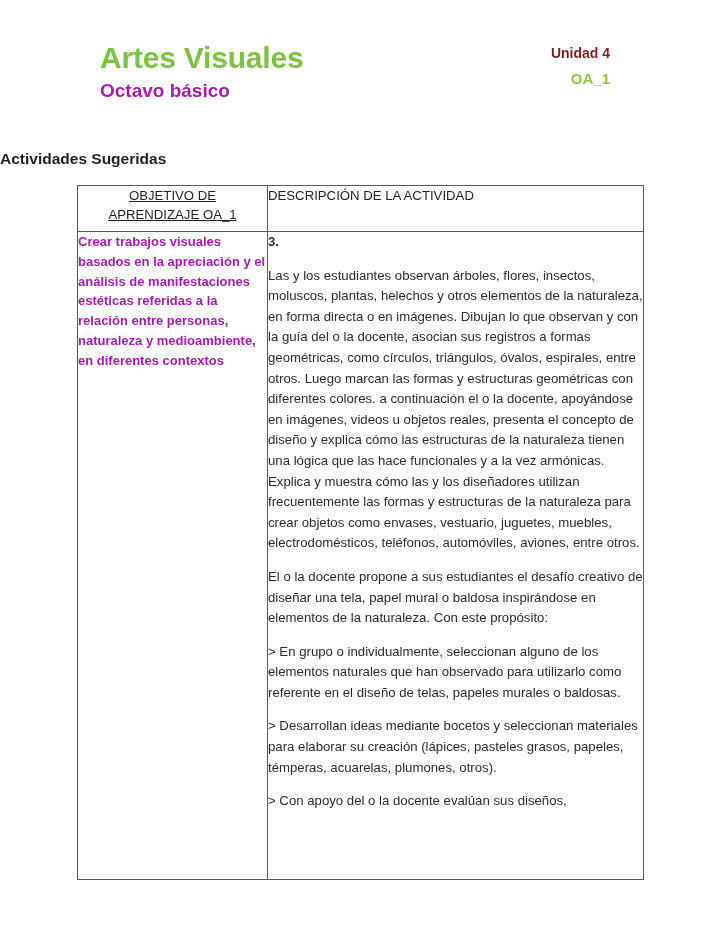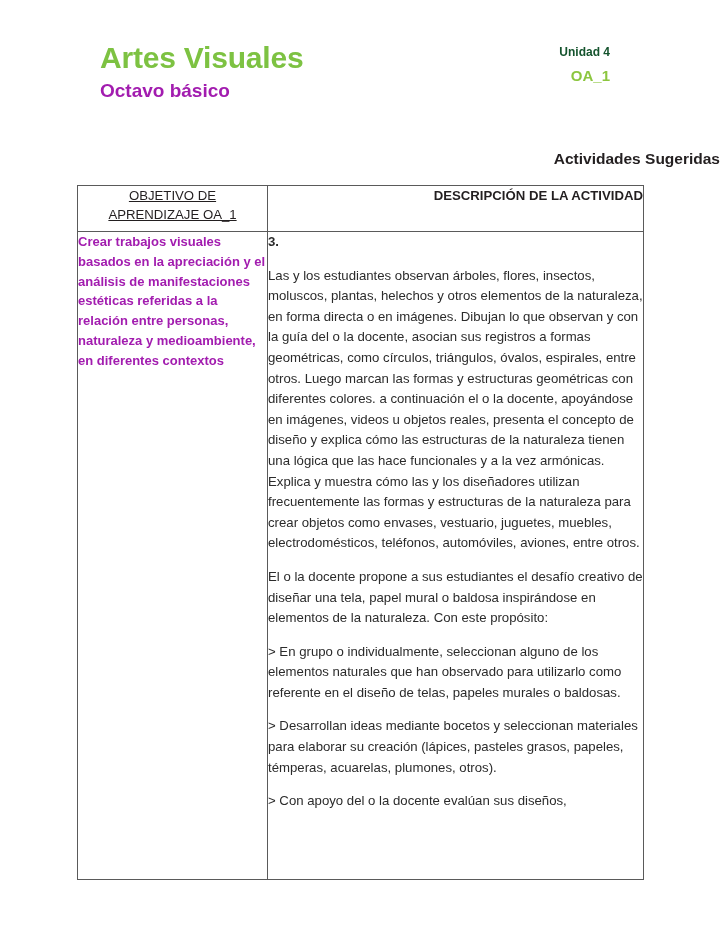--- a/index.html
+++ b/index.html
@@ -47,43 +47,43 @@
   }
   .grade-title {
     font-size: 19px;
     font-weight: bold;
     color: #a21caf;
     line-height: 1.2;
     margin: 6px 0 0 0;
     white-space: nowrap;
   }
   .unit-label {
-    font-size: 12px;
+    font-size: 14px;
     font-weight: bold;
-    color: #14532d;
+    color: #7f1d1d;
     line-height: 1.2;
     margin: 3px 0 0 0;
     white-space: nowrap;
   }
   .oa-label {
     font-size: 15px;
     font-weight: bold;
     color: #8cc63f;
     line-height: 1.2;
     margin: 8px 0 0 0;
     white-space: nowrap;
   }
 
   
   .section-heading {
     position: absolute;
     left: 0;
     top: 150px;
     width: 720px;
-    text-align: right;
+    text-align: left;
     font-size: 15.5px;
     font-weight: bold;
     color: #231f20;
   }
 
   
   .activity-table {
     position: absolute;
     left: 77px;
     top: 185px;
@@ -106,22 +106,22 @@
     font-weight: normal;
     text-align: center;
     line-height: 1.45;
     height: 46px;
     box-sizing: border-box;
     text-decoration: underline;
   }
   .th-desc {
     padding: 7px 6px 10px 6px;
     font-size: 13.2px;
-    font-weight: bold;
-    text-align: right;
+    font-weight: normal;
+    text-align: left;
     line-height: 1.45;
     height: 46px;
     box-sizing: border-box;
   }
   .th-oa .hdr-line { display: block; }
 
   .cell-oa {
     padding: 8px 8px 8px 7px;
     font-size: 13px;
     font-weight: bold;

